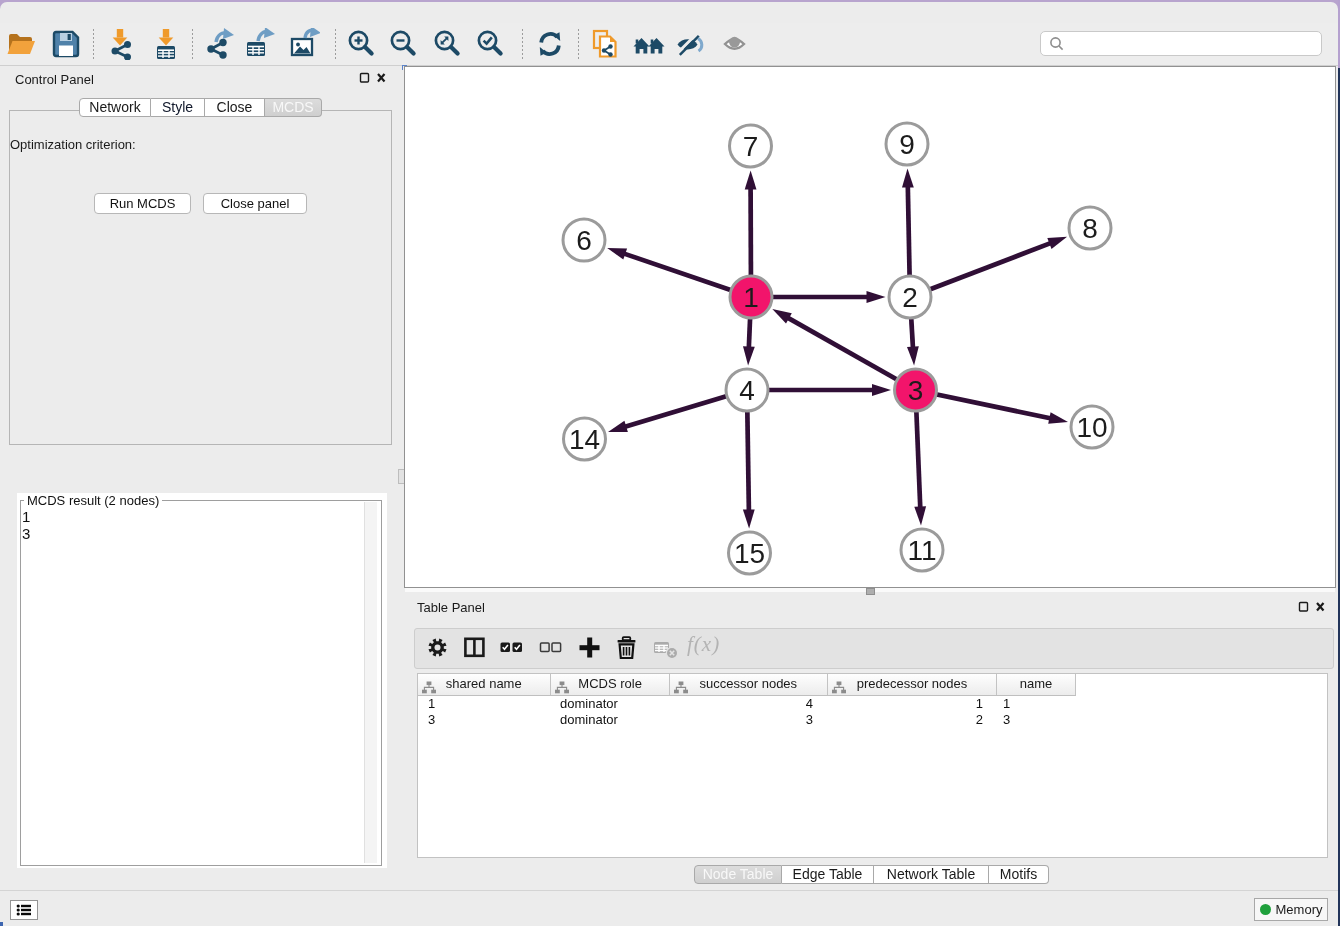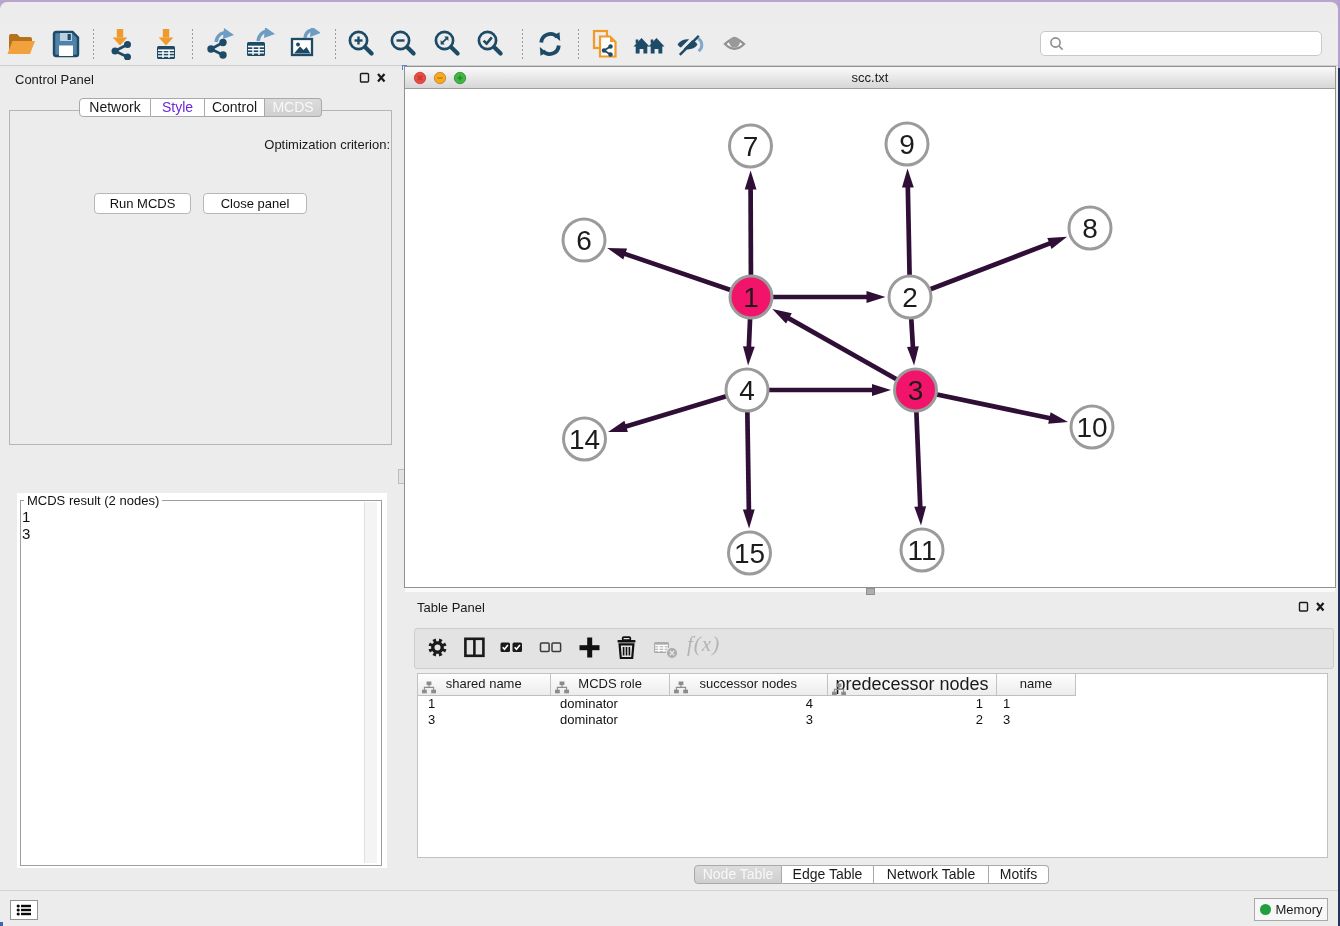--- a/index.html
+++ b/index.html
@@ -134,57 +134,40 @@
  </div>
 
  <div class="abs" style="left:0;top:62px;width:397px;height:823px">
   <div class="abs" style="left:15px;top:8px;font-size:13px;color:#1a1a1a">Control Panel</div>
   <svg width="30" height="14" viewBox="0 0 30 14" style="position:absolute;left:358px;top:7px">
         <rect x="2.5" y="2.5" width="8" height="8.5" fill="none" stroke="#1a1a1a" stroke-width="1.4" rx="1"></rect>
         <path d="M20,3 L26.5,10.5 M26.5,3 L20,10.5" stroke="#1a1a1a" stroke-width="2.2"></path>
       </svg>
   <div class="abs" style="left:9px;top:46px;width:381px;height:333px;border:1px solid #b5b5b5"></div>
 <div style="position:absolute;left:79px;top:34px;width:72px;height:19px;background:#ffffff;color:#1a1a1a;border:1px solid #a9a9a9;border-left-width:1px;box-sizing:border-box;border-radius:4px 0 0 4px;text-align:center;line-height:17px;font-size:14px;white-space:nowrap">Network</div>
-      <div style="position:absolute;left:151px;top:34px;width:54px;height:19px;background:#ffffff;color:#6d28d9;border:1px solid #a9a9a9;border-left-width:0px;box-sizing:border-box;border-radius:0 0 0 0;text-align:center;line-height:17px;font-size:14px;white-space:nowrap">Style</div>
-      <div style="position:absolute;left:205px;top:34px;width:60px;height:19px;background:#ffffff;color:#1a1a1a;border:1px solid #a9a9a9;border-left-width:0px;box-sizing:border-box;border-radius:0 0 0 0;text-align:center;line-height:17px;font-size:14px;white-space:nowrap">Control</div>
+      <div style="position:absolute;left:151px;top:34px;width:54px;height:19px;background:#ffffff;color:#0f172a;border:1px solid #a9a9a9;border-left-width:0px;box-sizing:border-box;border-radius:0 0 0 0;text-align:center;line-height:17px;font-size:14px;white-space:nowrap">Style</div>
+      <div style="position:absolute;left:205px;top:34px;width:60px;height:19px;background:#ffffff;color:#1a1a1a;border:1px solid #a9a9a9;border-left-width:0px;box-sizing:border-box;border-radius:0 0 0 0;text-align:center;line-height:17px;font-size:14px;white-space:nowrap">Close</div>
       <div style="position:absolute;left:265px;top:34px;width:57px;height:19px;background:linear-gradient(#dcdcdc,#cfcfcf);color:#f8f8f8;border:1px solid #a9a9a9;border-left-width:0px;box-sizing:border-box;border-radius:0 4px 4px 0;text-align:center;line-height:17px;font-size:14px;white-space:nowrap">MCDS</div>
-  <div class="abs" style="left:10px;top:73px;width:380px;text-align:right;font-size:13px;color:#1a1a1a">Optimization criterion:</div>
+  <div class="abs" style="left:10px;top:73px;width:380px;text-align:left;font-size:13px;color:#1a1a1a">Optimization criterion:</div>
 
 
   <div class="abs" style="left:94px;top:129px;width:95px;height:19px;background:#fff;border:1px solid #b7b7b7;border-radius:4px;text-align:center;font-size:13px;line-height:19px;color:#111">Run MCDS</div>
   <div class="abs" style="left:203px;top:129px;width:102px;height:19px;background:#fff;border:1px solid #b7b7b7;border-radius:4px;text-align:center;font-size:13px;line-height:19px;color:#111">Close panel</div>
 
   <div class="abs" style="left:17px;top:429px;width:370px;height:375px;background:#fff"></div>
   <div class="abs" style="left:20px;top:436px;width:360px;height:364px;border:1px solid #9e9e9e"></div>
   <div class="abs" style="left:24px;top:429px;background:#fff;padding:0 3px;font-size:13px;color:#111">MCDS result (2 nodes)</div>
   <div class="abs" style="left:22px;top:445px;font-size:15px;line-height:16.5px;color:#111">1<br>3</div>
   <div class="abs" style="left:364px;top:438px;width:12px;height:361px;background:#f4f4f4;border-left:1px solid #e0e0e0"></div>
  </div>
 
  <div class="abs" style="left:398px;top:467px;width:6px;height:13px;background:#e2e2e2;border:1px solid #bdbdbd"></div>
 
  <div class="abs" style="left:402px;top:63px;width:4px;height:4px;border-left:1.5px solid #5b83c9;border-top:1.5px solid #5b83c9"></div>
  <div class="abs" style="left:404px;top:64px;width:932px;height:522px;border:1px solid #919191;background:#fff;box-sizing:border-box">
-  <div class="abs" style="left:0;top:0;width:930px;height:22px;background:linear-gradient(#fafafa,#d6d6d6);border-bottom:1px solid #9e9e9e;box-sizing:border-box">
-   <svg width="80" height="22" viewBox="0 0 80 22" style="position:absolute;left:0;top:0">
-          <g transform="translate(15,11)">
-            <circle r="5.7" fill="#ed4a41" stroke="#c13a31" stroke-width="0.8"></circle>
-            <path d="M-2.2,-2.2 L2.2,2.2 M2.2,-2.2 L-2.2,2.2" stroke="#c13a31" stroke-width="1.6"></path>
-          </g>
-          <g transform="translate(35,11)">
-            <circle r="5.7" fill="#f6a923" stroke="#c28114" stroke-width="0.8"></circle>
-            <path d="M-2.6,0 L2.6,0" stroke="#c28114" stroke-width="1.6"></path>
-          </g>
-          <g transform="translate(55,11)">
-            <circle r="5.7" fill="#3fb743" stroke="#2d8a30" stroke-width="0.8"></circle>
-            <path d="M-2.6,0 L2.6,0 M0,-2.6 L0,2.6" stroke="#2d8a30" stroke-width="1.6"></path>
-          </g>
-        </svg>
-   <div style="text-align:center;font-size:13px;color:#1a1a1a;line-height:21px">scc.txt</div>
-  </div>
 <svg width="930" height="503" viewBox="0 0 930 503" style="position:absolute;left:0;top:21px">
         <line x1="346.0" y1="209.0" x2="345.6" y2="99.5" stroke="#300f36" stroke-width="4.7"></line>
         <polygon points="345.6,82.5 351.5,101.5 339.7,101.5" fill="#300f36"></polygon>
         <line x1="346.0" y1="209.0" x2="218.3" y2="165.4" stroke="#300f36" stroke-width="4.7"></line>
         <polygon points="202.2,159.9 222.1,160.5 218.3,171.6" fill="#300f36"></polygon>
         <line x1="346.0" y1="209.0" x2="463.5" y2="209.0" stroke="#300f36" stroke-width="4.7"></line>
         <polygon points="480.5,209.0 461.5,214.9 461.5,203.1" fill="#300f36"></polygon>
         <line x1="346.0" y1="209.0" x2="343.8" y2="260.5" stroke="#300f36" stroke-width="4.7"></line>
         <polygon points="343.1,277.5 338.0,258.3 349.8,258.8" fill="#300f36"></polygon>
         <line x1="505.0" y1="209.0" x2="502.8" y2="97.5" stroke="#300f36" stroke-width="4.7"></line>
@@ -298,21 +281,21 @@
                 <path d="M7,4 V6.4 M2.4,9 V6.4 H11.6 V9" fill="none" stroke="#8c8c8c" stroke-width="1.1"></path>
                 <rect x="0" y="8.7" width="4.8" height="3.6" fill="#8c8c8c"></rect>
                 <rect x="9.2" y="8.7" width="4.8" height="3.6" fill="#8c8c8c"></rect>
               </svg></span>MCDS role</div>
           <div style="position:absolute;left:251.7px;top:0;width:158.3px;height:21px;border-right:1px solid #c3c3c3;box-sizing:border-box;text-align:center;line-height:20px;font-size:13px;color:#1a1a1a;white-space:nowrap;overflow:hidden"><span style="position:absolute;left:4px;top:4px"><svg width="14" height="13" viewBox="0 0 14 13" style="vertical-align:-2px">
                 <rect x="4.6" y="0.5" width="4.8" height="3.6" fill="#8c8c8c"></rect>
                 <path d="M7,4 V6.4 M2.4,9 V6.4 H11.6 V9" fill="none" stroke="#8c8c8c" stroke-width="1.1"></path>
                 <rect x="0" y="8.7" width="4.8" height="3.6" fill="#8c8c8c"></rect>
                 <rect x="9.2" y="8.7" width="4.8" height="3.6" fill="#8c8c8c"></rect>
               </svg></span>successor nodes</div>
-          <div style="position:absolute;left:410px;top:0;width:169px;height:21px;border-right:1px solid #c3c3c3;box-sizing:border-box;text-align:center;line-height:20px;font-size:18px;color:#1a1a1a;white-space:nowrap;overflow:hidden"><span style="position:absolute;left:4px;top:4px"><svg width="14" height="13" viewBox="0 0 14 13" style="vertical-align:-2px">
+          <div style="position:absolute;left:410px;top:0;width:169px;height:21px;border-right:1px solid #c3c3c3;box-sizing:border-box;text-align:center;line-height:20px;font-size:13px;color:#1a1a1a;white-space:nowrap;overflow:hidden"><span style="position:absolute;left:4px;top:4px"><svg width="14" height="13" viewBox="0 0 14 13" style="vertical-align:-2px">
                 <rect x="4.6" y="0.5" width="4.8" height="3.6" fill="#8c8c8c"></rect>
                 <path d="M7,4 V6.4 M2.4,9 V6.4 H11.6 V9" fill="none" stroke="#8c8c8c" stroke-width="1.1"></path>
                 <rect x="0" y="8.7" width="4.8" height="3.6" fill="#8c8c8c"></rect>
                 <rect x="9.2" y="8.7" width="4.8" height="3.6" fill="#8c8c8c"></rect>
               </svg></span>predecessor nodes</div>
           <div style="position:absolute;left:579px;top:0;width:79px;height:21px;border-right:1px solid #c3c3c3;box-sizing:border-box;text-align:center;line-height:20px;font-size:13px;color:#1a1a1a;white-space:nowrap;overflow:hidden">name</div>
    </div>
 <div style="position:absolute;left:10px;top:22px;font-size:13px;color:#111">1</div>
         <div style="position:absolute;left:142px;top:22px;font-size:13px;color:#111">dominator</div>
         <div style="position:absolute;left:330px;top:22px;width:65px;text-align:right;font-size:13px;color:#111">4</div>

